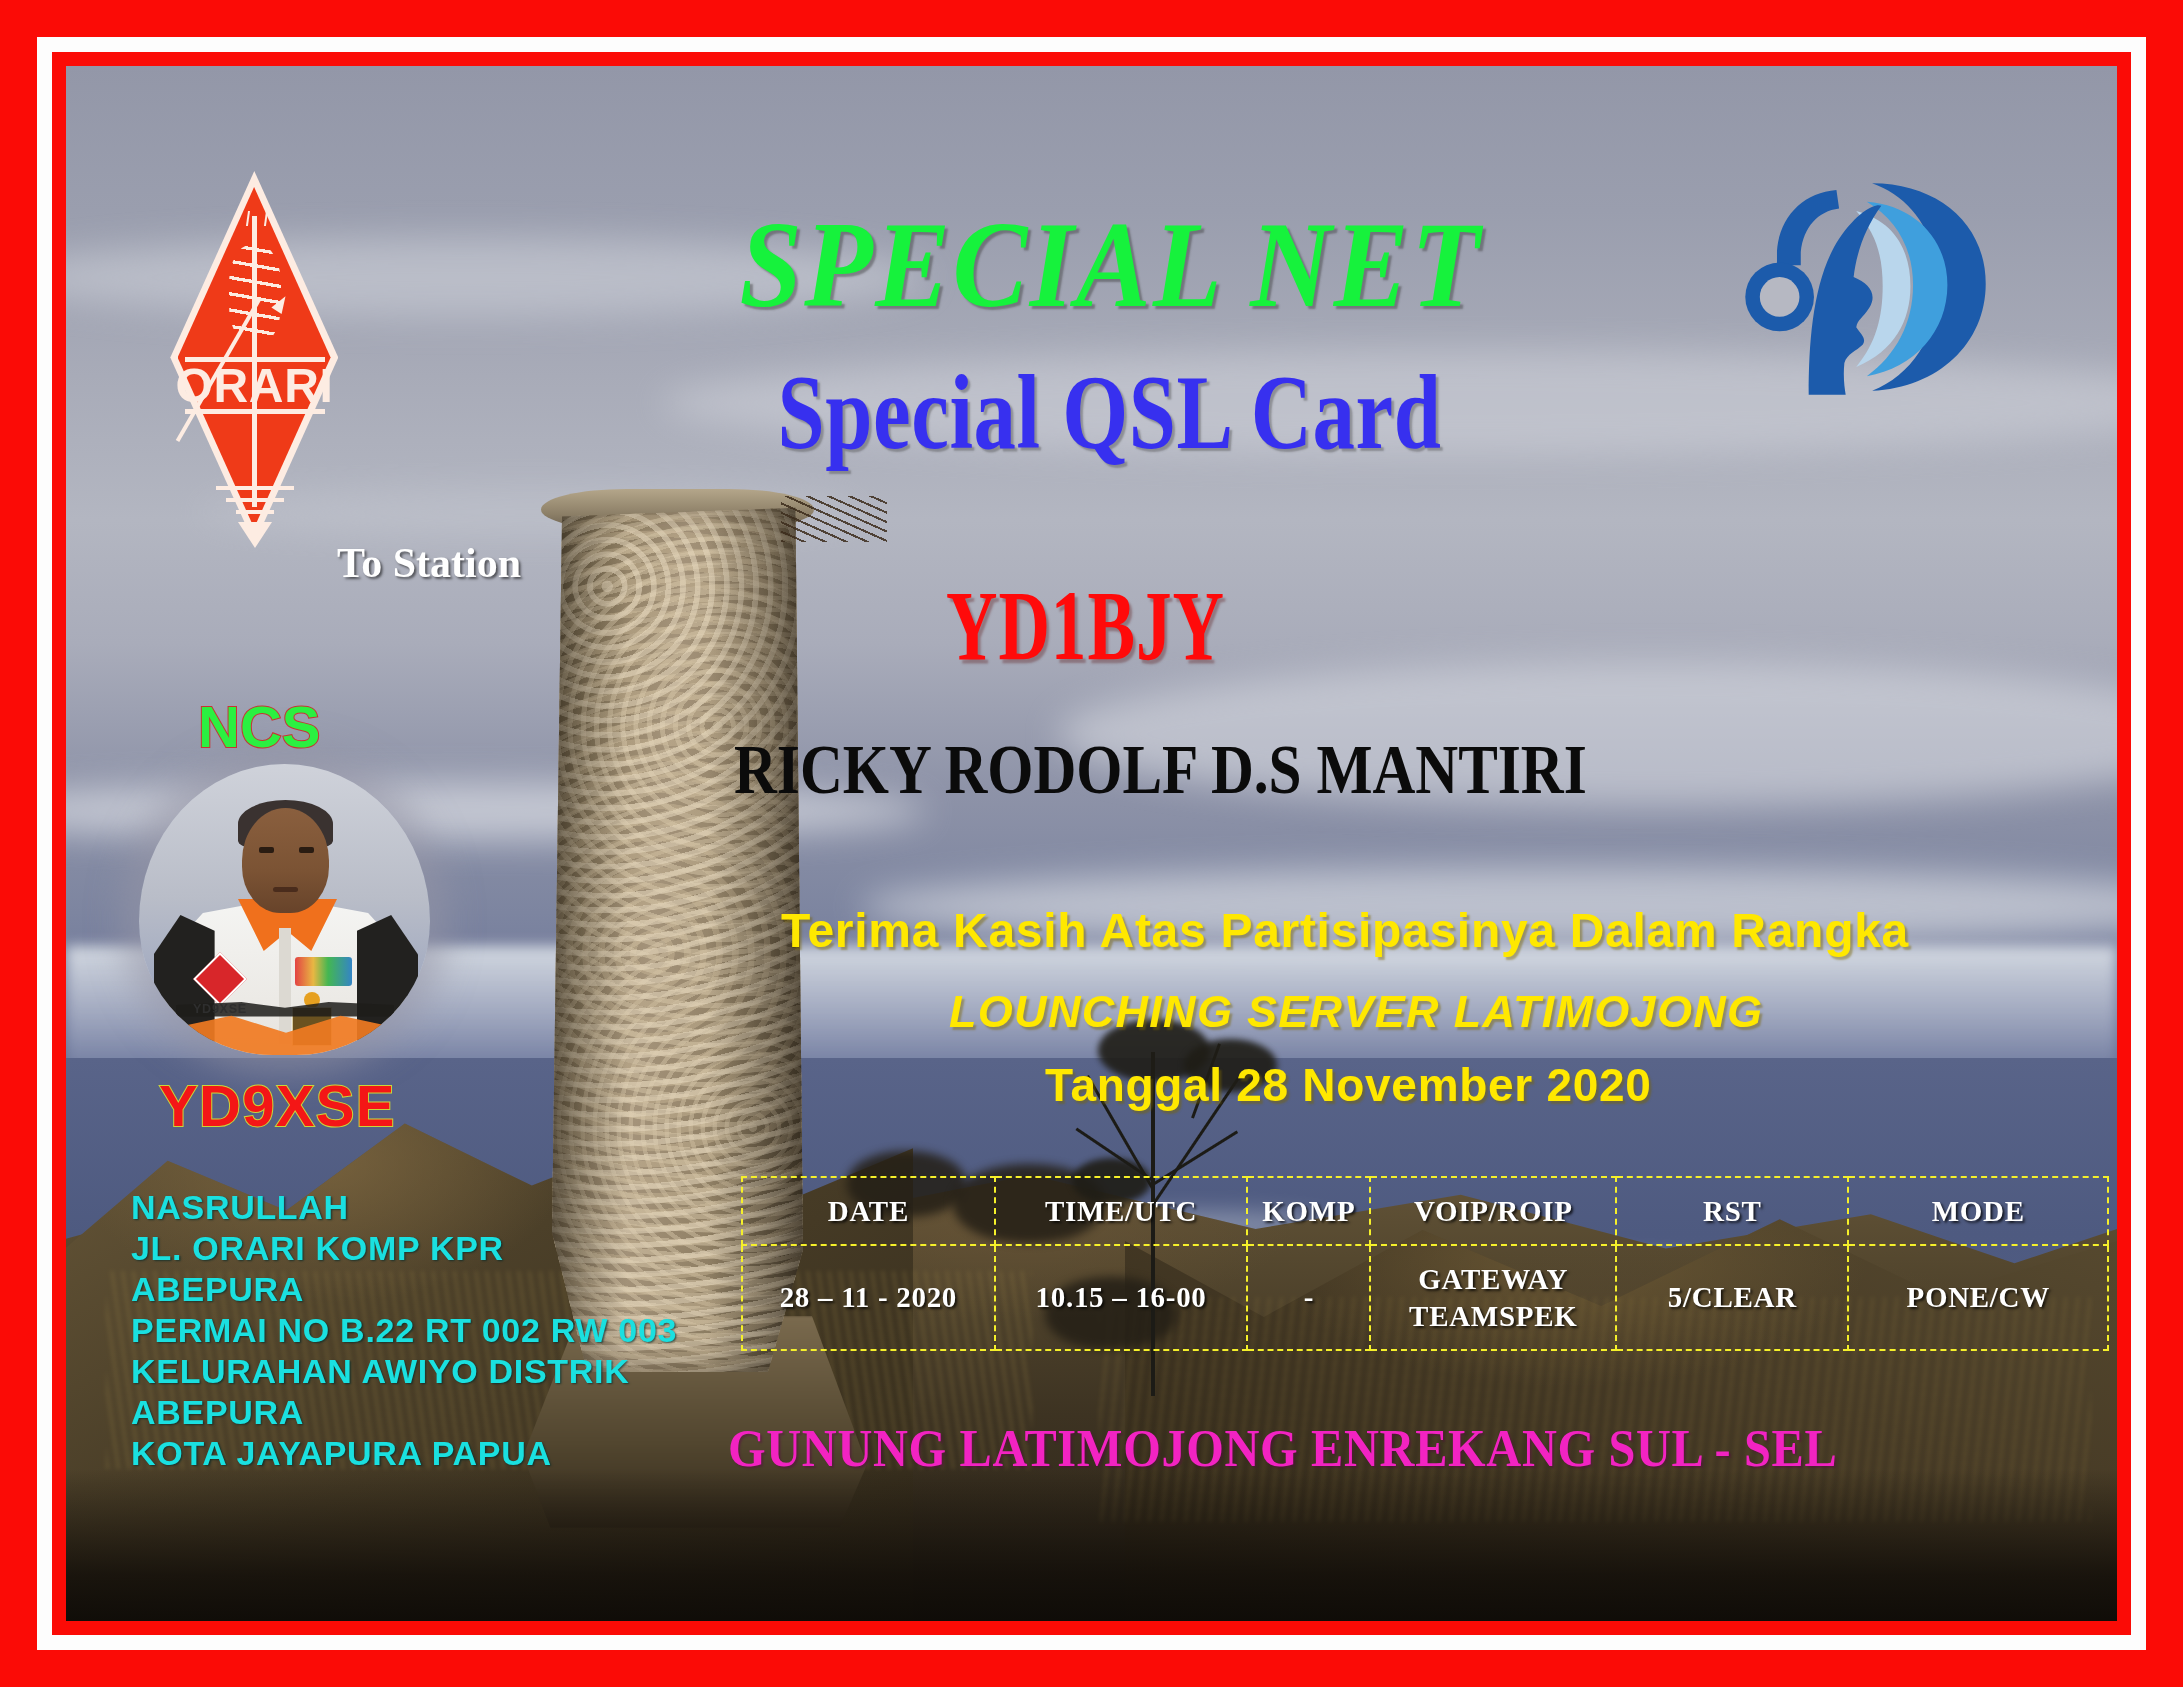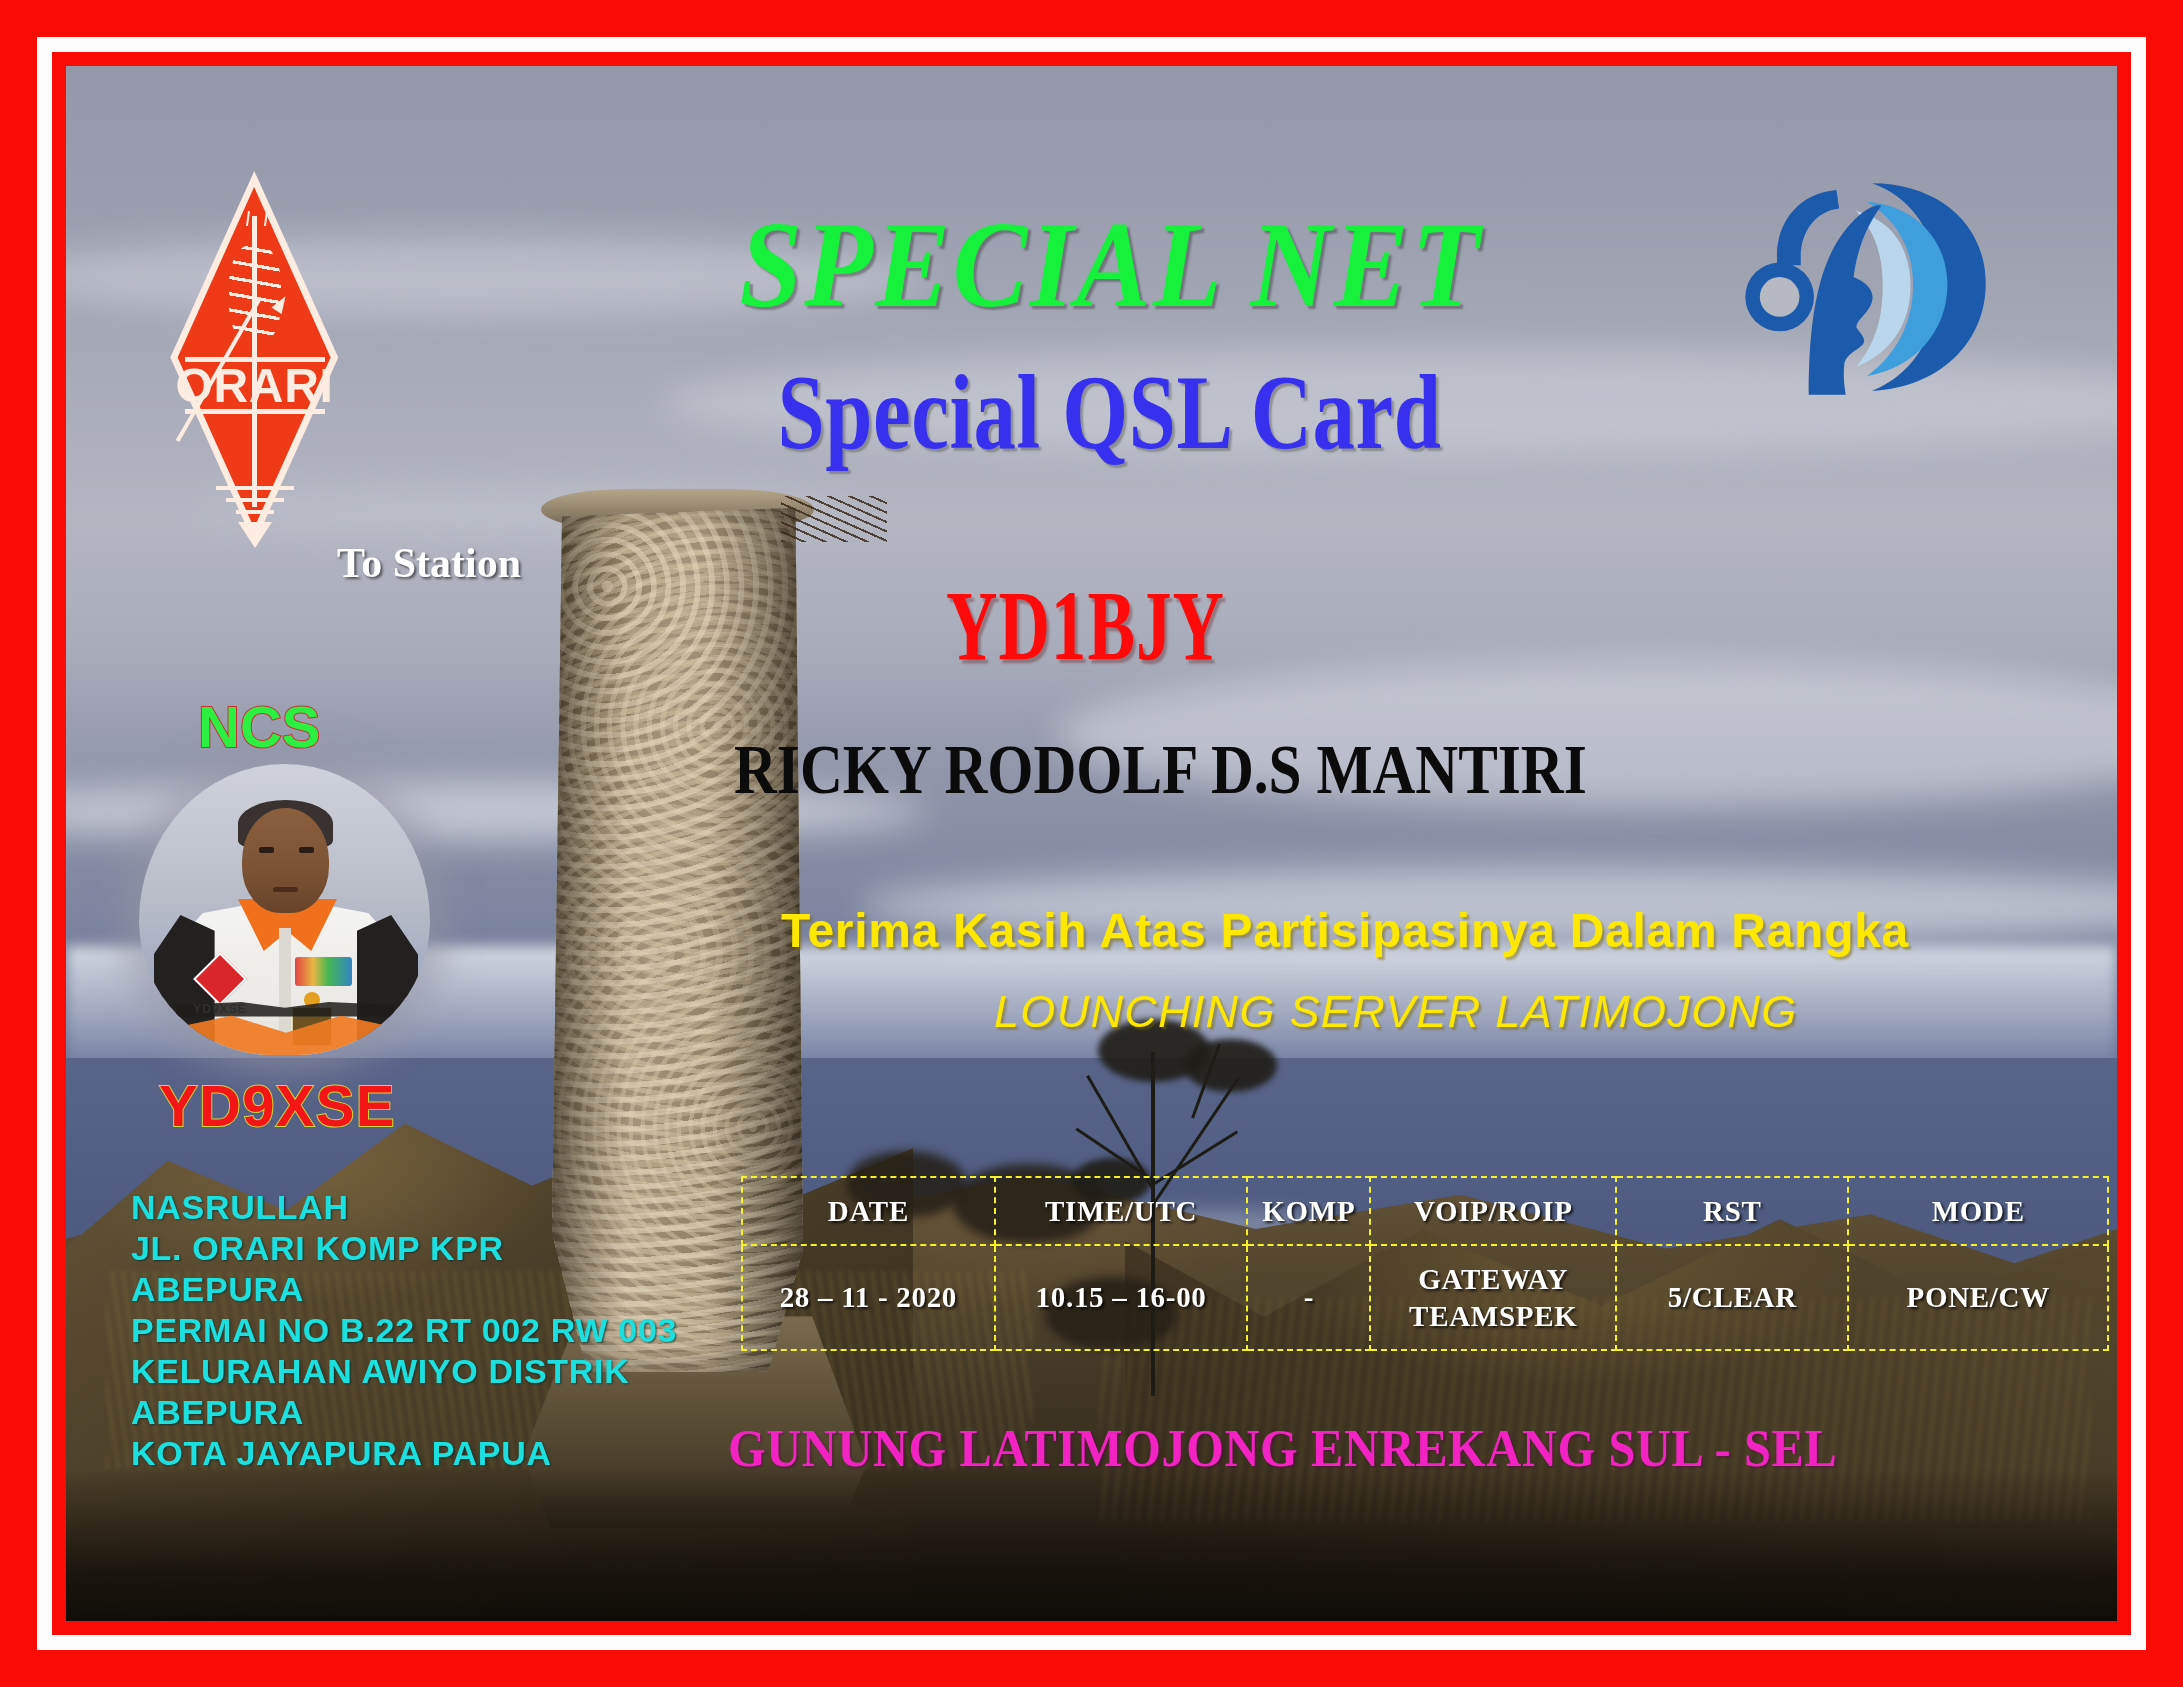--- a/index.html
+++ b/index.html
@@ -127,21 +127,21 @@
   .callsign{left:880px;top:503px;font-size:99px;font-weight:bold;color:#ff0a0a;
       font-family:"Liberation Serif",serif;transform:scaleX(.72);transform-origin:left top;
       letter-spacing:1.3px;text-shadow:4px 4px 2.6px rgba(90,20,20,.35);}
 
   .opname{left:668px;top:665px;font-size:69px;font-weight:bold;color:#0b0b0b;
       font-family:"Liberation Serif",serif;transform:scaleX(.86);transform-origin:left top;}
 
   .thanks{left:715px;top:837px;font-size:48px;font-weight:bold;color:#ffe800;
       font-family:"Liberation Sans",sans-serif;letter-spacing:0.7px;
       text-shadow:2.6px 2.6px 2px rgba(120,100,0,.45);text-align:right;}
-  .lounch{left:928px;top:920px;font-size:45px;font-weight:normal;font-style:italic;color:#ffe800;
+  .lounch{left:883px;top:920px;font-size:45px;font-weight:bold;font-style:italic;color:#ffe800;
       font-family:"Liberation Sans",sans-serif;letter-spacing:1.3px;
       text-shadow:2.6px 2.6px 2px rgba(120,100,0,.45);}
   .tanggal{left:979px;top:992px;font-size:46px;font-weight:bold;color:#ffe800;
       font-family:"Liberation Sans",sans-serif;letter-spacing:0.7px;
       text-shadow:2.6px 2.6px 2px rgba(120,100,0,.45);}
 
   .ncs{left:132px;top:627px;font-size:58px;font-weight:bold;color:#2bf041;
       font-family:"Liberation Sans",sans-serif;
       -webkit-text-stroke:2px #c93333;paint-order:stroke fill;}
   .ydxse{left:93px;top:1006px;font-size:58px;font-weight:bold;color:#f41616;
@@ -337,20 +337,21 @@
 
     <div class="tx title-net">SPECIAL NET</div>
     <div class="tx title-qsl">Special QSL Card</div>
 
     <div class="tx to-station">To Station</div>
     <div class="tx callsign">YD1BJY</div>
     <div class="tx opname">RICKY RODOLF D.S MANTIRI</div>
 
     <div class="tx thanks">Terima Kasih Atas Partisipasinya Dalam Rangka</div>
     <div class="tx lounch">LOUNCHING SERVER LATIMOJONG</div>
+    <div class="tx tanggal">Tanggal  28  November  2020</div>
 
     <div class="tx ncs">NCS</div>
     <div class="tx ydxse">YD9XSE</div>
 
     <div class="tx addr">
       <div>NASRULLAH</div>
       <div>JL. ORARI KOMP KPR</div>
       <div>ABEPURA</div>
       <div>PERMAI NO B.22 RT 002 RW 003</div>
       <div>KELURAHAN AWIYO DISTRIK</div>

